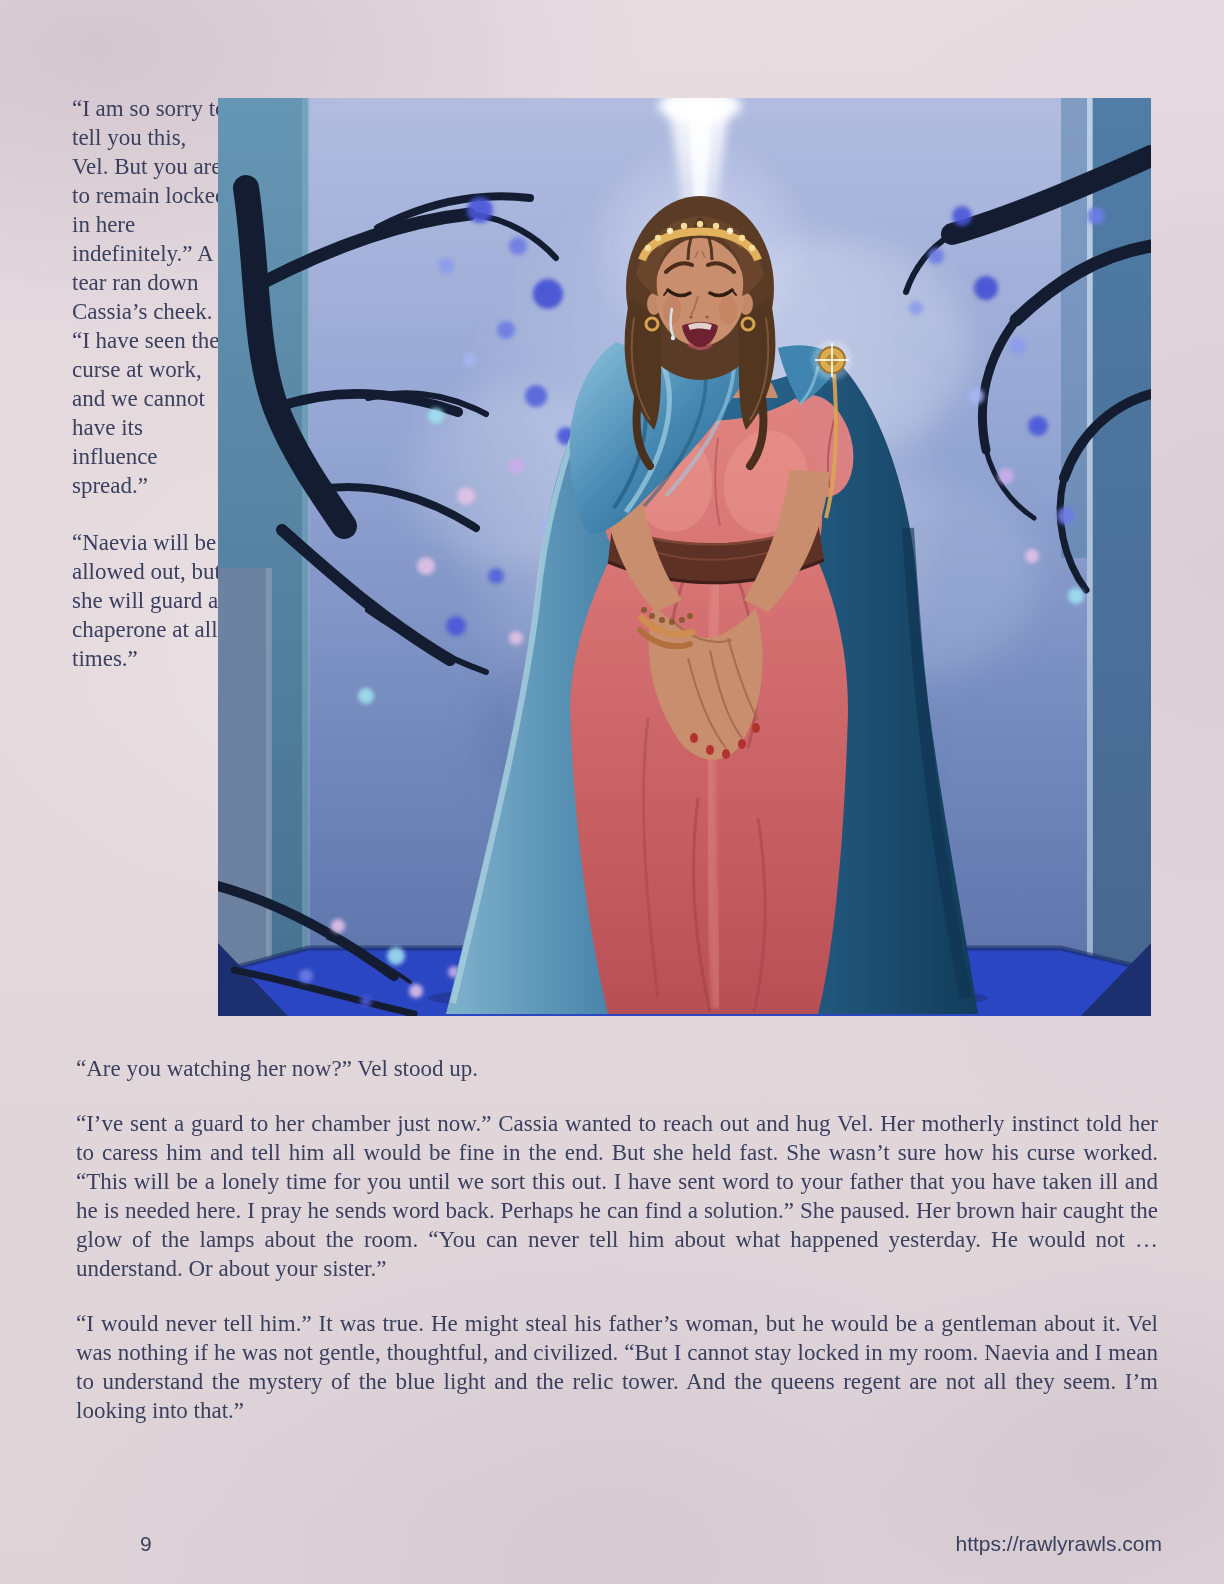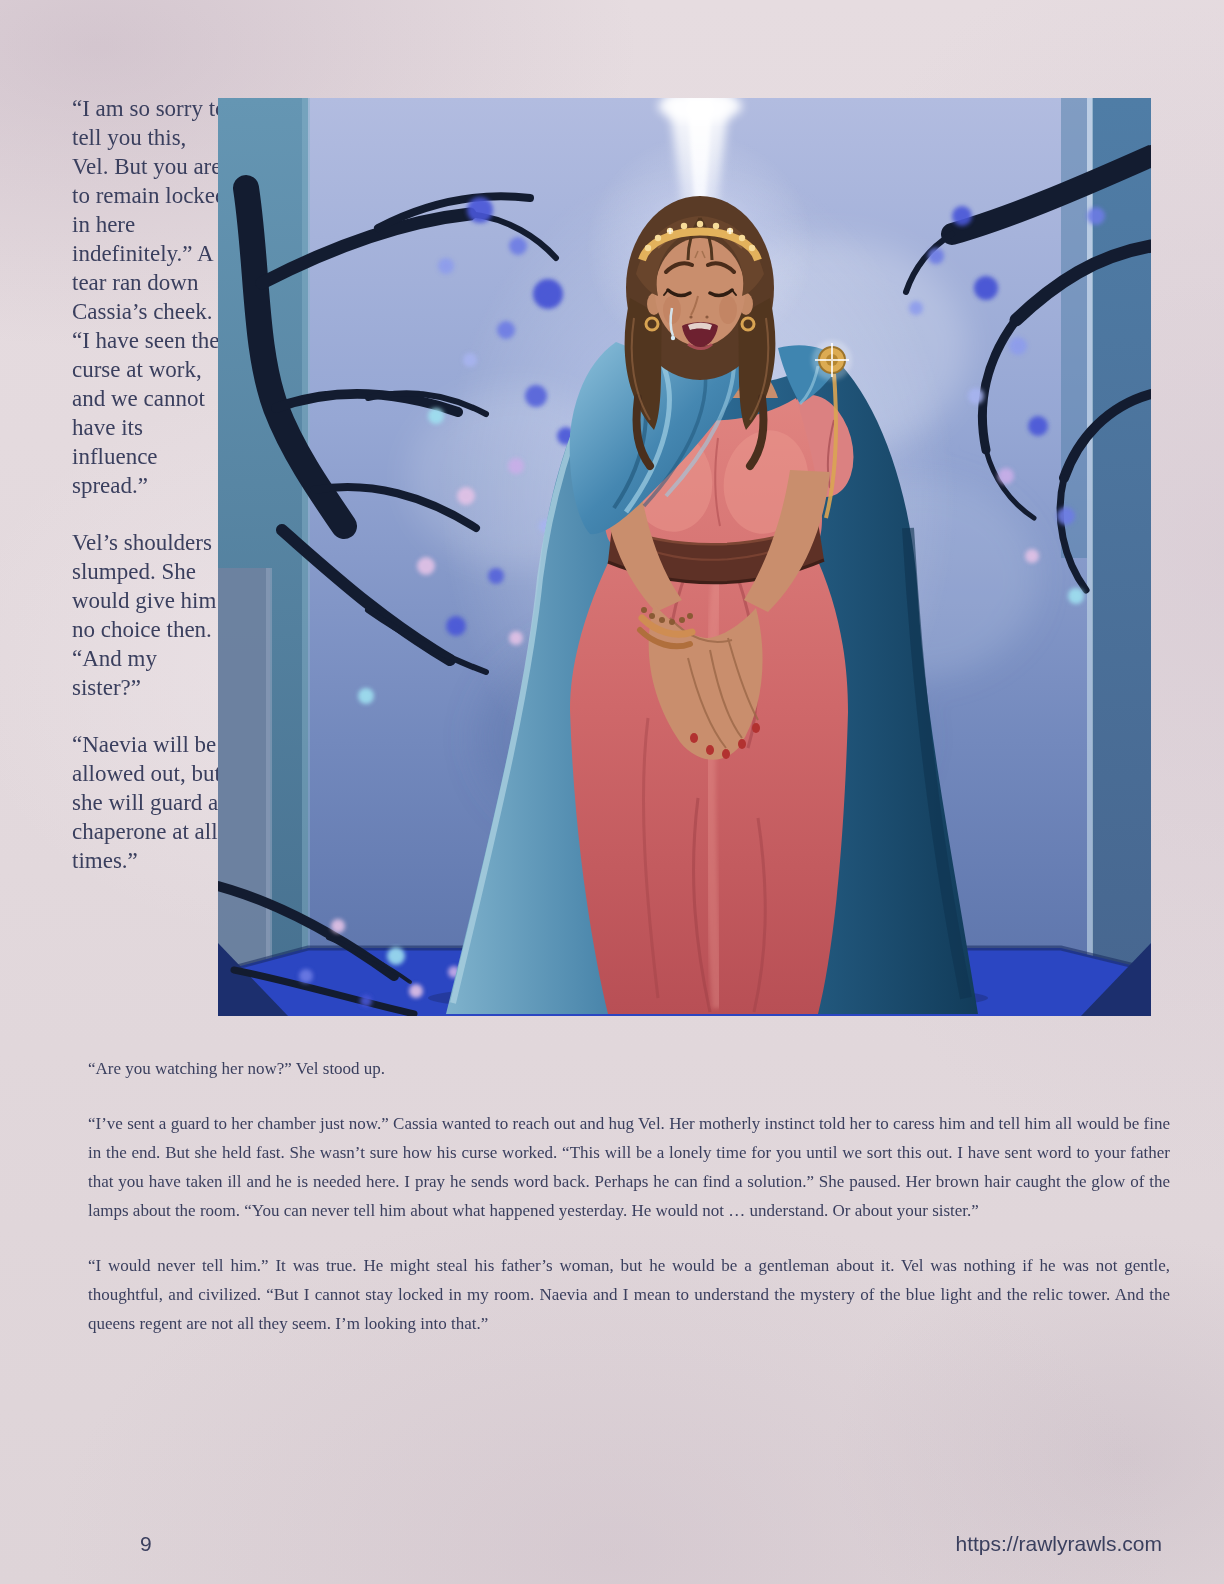--- a/index.html
+++ b/index.html
@@ -10,34 +10,33 @@
       radial-gradient(700px 900px at 100% 35%, rgba(208,194,206,0.45), transparent 70%),
       radial-gradient(500px 400px at 25% 42%, rgba(240,232,236,0.5), transparent 70%),
       radial-gradient(800px 500px at 50% 98%, rgba(198,182,194,0.35), transparent 70%),
       radial-gradient(420px 320px at 92% 92%, rgba(182,166,180,0.28), transparent 70%),
       linear-gradient(180deg,#e6dce0 0%,#e2d8dc 55%,#ded4d8 100%);
     color:#3a3f5e;}
   .left-col{position:absolute;left:72px;top:94px;width:156px;
     font-size:23px;line-height:29px;}
   .left-col p{margin:0 0 28px 0;}
   .artwork{position:absolute;left:218px;top:98px;width:933px;height:918px;display:block;}
-  .body-text{position:absolute;left:88px;top:1054px;width:1082px;
-    font-size:17px;line-height:29px;text-align:justify;}
+  .body-text{position:absolute;left:76px;top:1054px;width:1082px;
+    font-size:23px;line-height:29px;text-align:justify;}
   .body-text p{margin:0 0 26px 0;}
   .footer{position:absolute;left:0;top:1532px;width:1224px;height:34px;
     font-family:"Liberation Sans", sans-serif;font-size:21px;}
   .page-num{position:absolute;left:140px;top:0;}
   .footer-url{position:absolute;right:62px;top:0;}
 </style>
 </head>
 <body>
 
 <div class="left-col">
   <p>“I am so sorry to tell you this, Vel. But you are to remain locked in here indefinitely.” A tear ran down Cassia’s cheek. “I have seen the curse at work, and we cannot have its influence spread.”</p>
-  <p>Vel’s shoulders slumped. She would give him no choice then. “And my sister?”</p>
   <p>“Naevia will be allowed out, but she will guard a chaperone at all times.”</p>
 </div>
 
 <svg class="artwork" viewBox="0 0 933 918" xmlns="http://www.w3.org/2000/svg">
   <defs>
     <linearGradient id="sky" x1="0" y1="0" x2="0" y2="1">
       <stop offset="0" stop-color="#b2bce0"></stop>
         <stop offset="0.35" stop-color="#96a7d4"></stop>
       <stop offset="0.7" stop-color="#7389bd"></stop>
         <stop offset="1" stop-color="#5a72a9"></stop>

